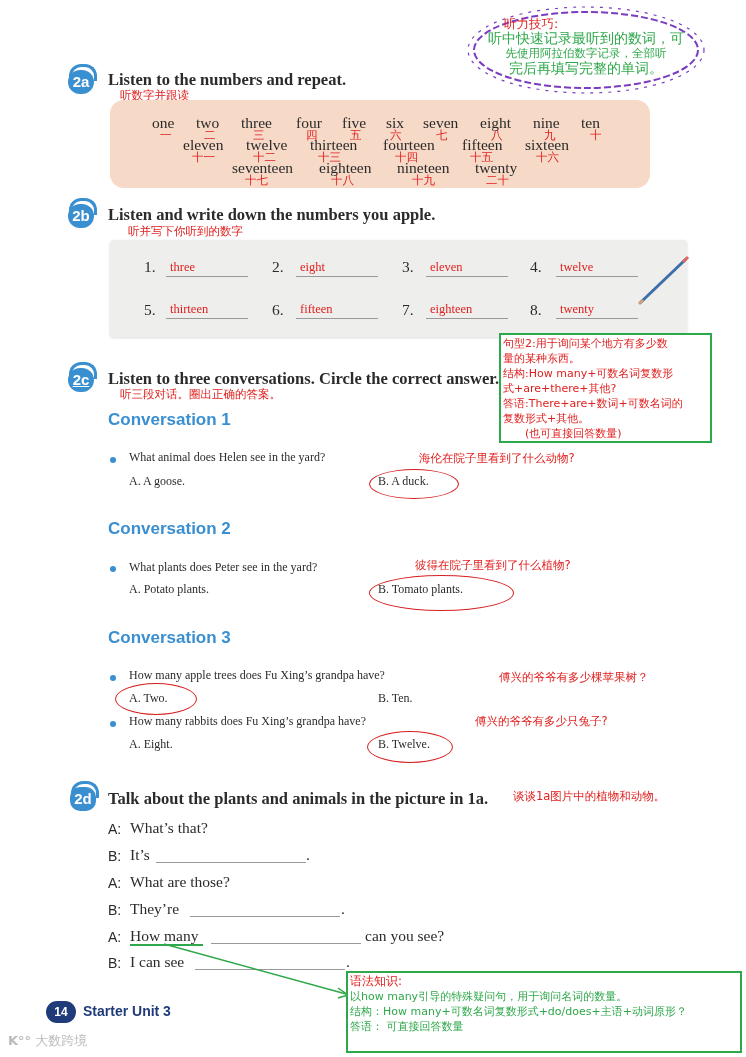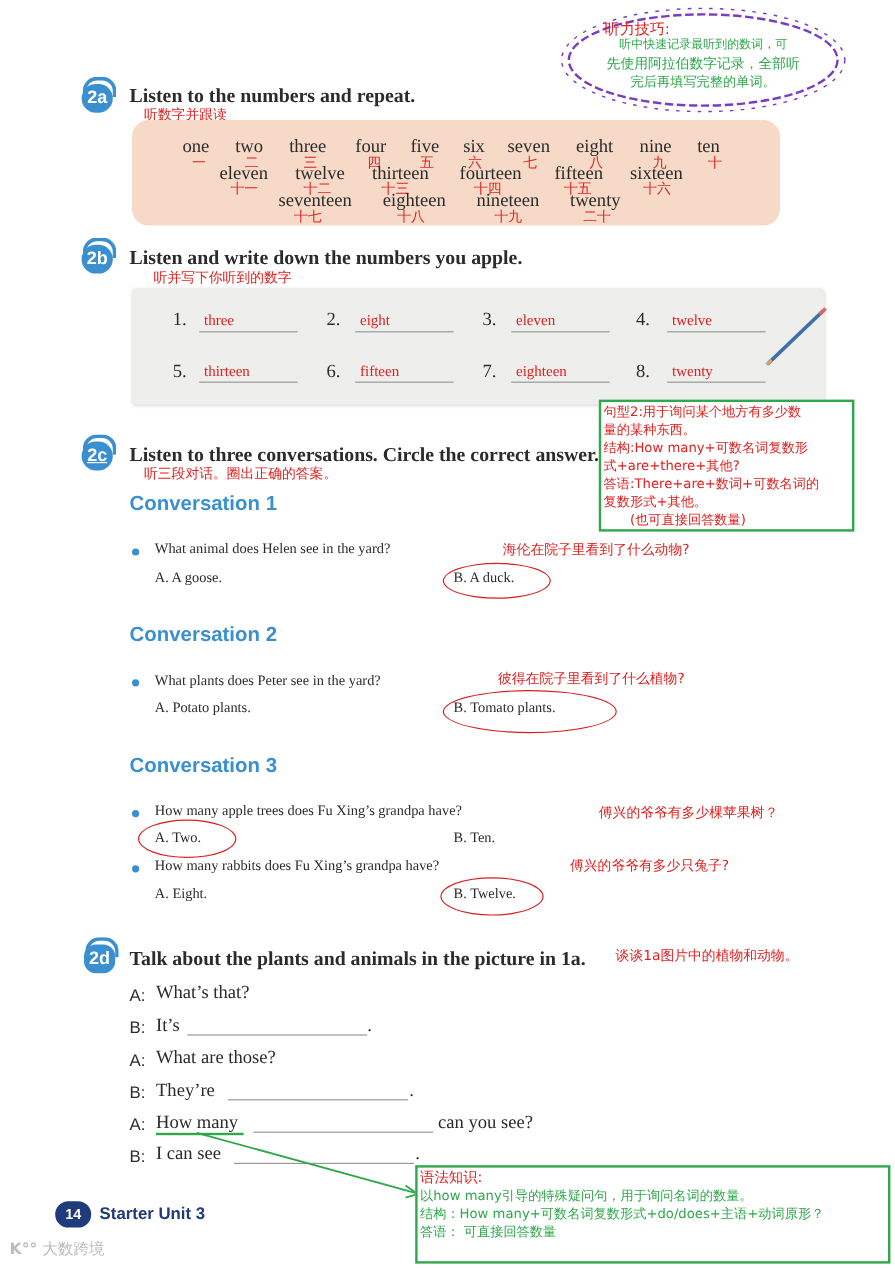--- a/index.html
+++ b/index.html
@@ -51,23 +51,23 @@
 </style>
 </head>
 <body>
 
 <svg class="abs" style="left:462px;top:4px" width="248" height="92" viewBox="0 0 248 92">
   <ellipse cx="124" cy="46" rx="112" ry="38" fill="none" stroke="#7a3cc0" stroke-width="2" stroke-dasharray="7 3"></ellipse>
   <ellipse cx="124" cy="46" rx="118" ry="43" fill="none" stroke="#7a3cc0" stroke-width="1.2" stroke-dasharray="3 6"></ellipse>
 </svg>
 <div class="abs" style="left:480px;top:16px;width:212px;text-align:center;">
   <div class="gtext red" style="text-align:left;padding-left:24px;font-size:12.5px;">听力技巧:</div>
-  <div class="gtext" style="color:#2ea84a;font-size:10px;font-family:Liberation Mono, monospace;">听中快速记录最听到的数词，可</div>
+  <div class="gtext" style="color:#2ea84a;font-size:14px;">听中快速记录最听到的数词，可</div>
   <div class="gtext" style="color:#2ea84a;font-size:11.5px;">先使用阿拉伯数字记录，全部听</div>
-  <div class="gtext" style="color:#2ea84a;font-size:11px;">完后再填写完整的单词。</div>
+  <div class="gtext" style="color:#2ea84a;font-size:14px;">完后再填写完整的单词。</div>
 </div>
 
 <div class="badge" style="left:68px;top:70px;">2a</div>
 <div class="section-title" style="left:108px;top:70px;">Listen to the numbers and repeat.</div>
 <div class="cn-note" style="left:120px;top:88px;">听数字并跟读</div>
 <div class="num-panel">
 
   <span class="word" style="left:42px;top:14px">one</span>
   <span class="cnum" style="left:50px;top:28px">一</span>
   <span class="word" style="left:86px;top:14px">two</span>

